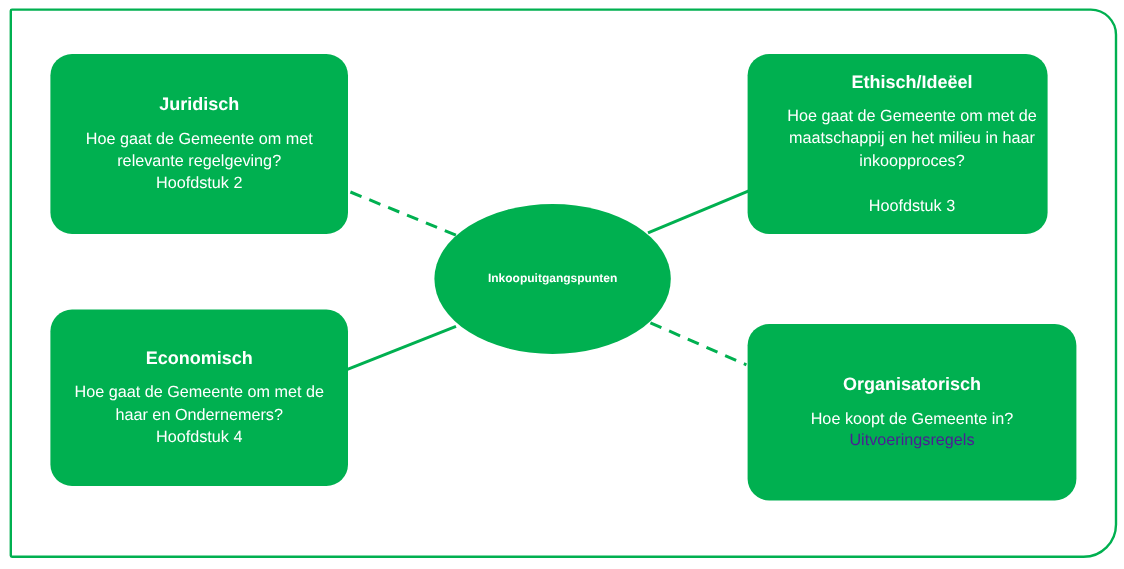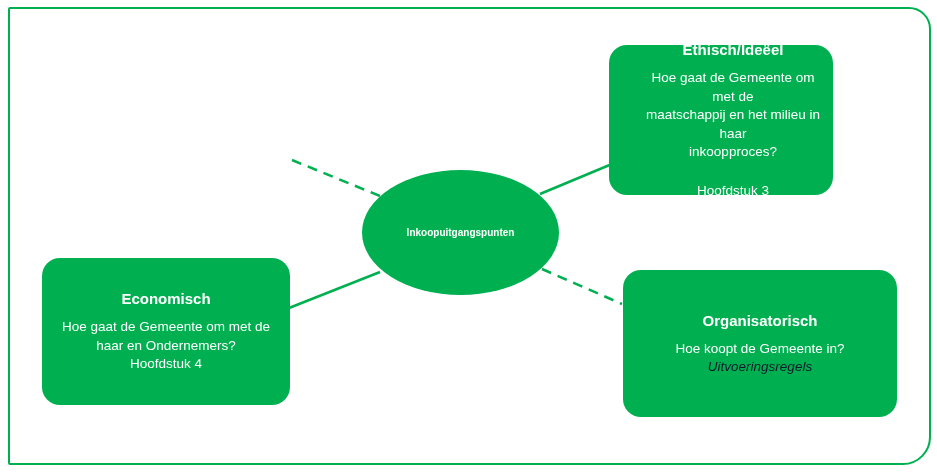--- a/index.html
+++ b/index.html
@@ -59,28 +59,27 @@
     font-weight: bold;
     font-size: 15px;
     line-height: 19px;
     margin-bottom: 10px;
   }
   .box-line {
     font-size: 13.5px;
     line-height: 18.5px;
   }
   .box-line.dark {
-    color: #0f172a;                      
-    font-style: italic;
+    color: #4c1d95;                      
   }
   .box-line.gap-top {
     margin-top: 20px;
   }
   #box-juridisch       { left: 42px;  top: 45px;  width: 248px; height: 150px; }
-  #box-ethisch         { left: 609px; top: 45px;  width: 224px; height: 150px; padding-left: 32px; }
+  #box-ethisch         { left: 623px; top: 45px;  width: 250px; height: 150px; padding-left: 32px; }
   #box-economisch      { left: 42px;  top: 258px; width: 248px; height: 147px; }
   #box-organisatorisch { left: 623px; top: 270px; width: 274px; height: 147px; }
   .ellipse {
     position: absolute;
     z-index: 2;
     left: 362px;
     top: 170px;
     width: 197px;
     height: 125px;
     background: #00B050;
@@ -103,20 +102,26 @@
 
   <div class="frame"></div>
 
   <svg class="connectors" viewBox="0 0 937 474" xmlns="http://www.w3.org/2000/svg">
     <line class="dashed" x1="292" y1="160" x2="380" y2="196"></line>
     <line x1="540" y1="194" x2="624" y2="159"></line>
     <line x1="289" y1="308" x2="380" y2="272"></line>
     <line class="dashed" x1="542" y1="269" x2="622" y2="304"></line>
   </svg>
 
+  <div class="box" id="box-juridisch">
+    <div class="box-title">Juridisch</div>
+    <div class="box-line">Hoe gaat de Gemeente om met</div>
+    <div class="box-line">relevante regelgeving?</div>
+    <div class="box-line">Hoofdstuk 2</div>
+  </div>
 
   <div class="box" id="box-ethisch">
     <div class="box-title">Ethisch/Ideëel</div>
     <div class="box-line">Hoe gaat de Gemeente om met de</div>
     <div class="box-line">maatschappij en het milieu in haar</div>
     <div class="box-line">inkoopproces?</div>
     <div class="box-line gap-top">Hoofdstuk 3</div>
   </div>
 
   <div class="box" id="box-economisch">

